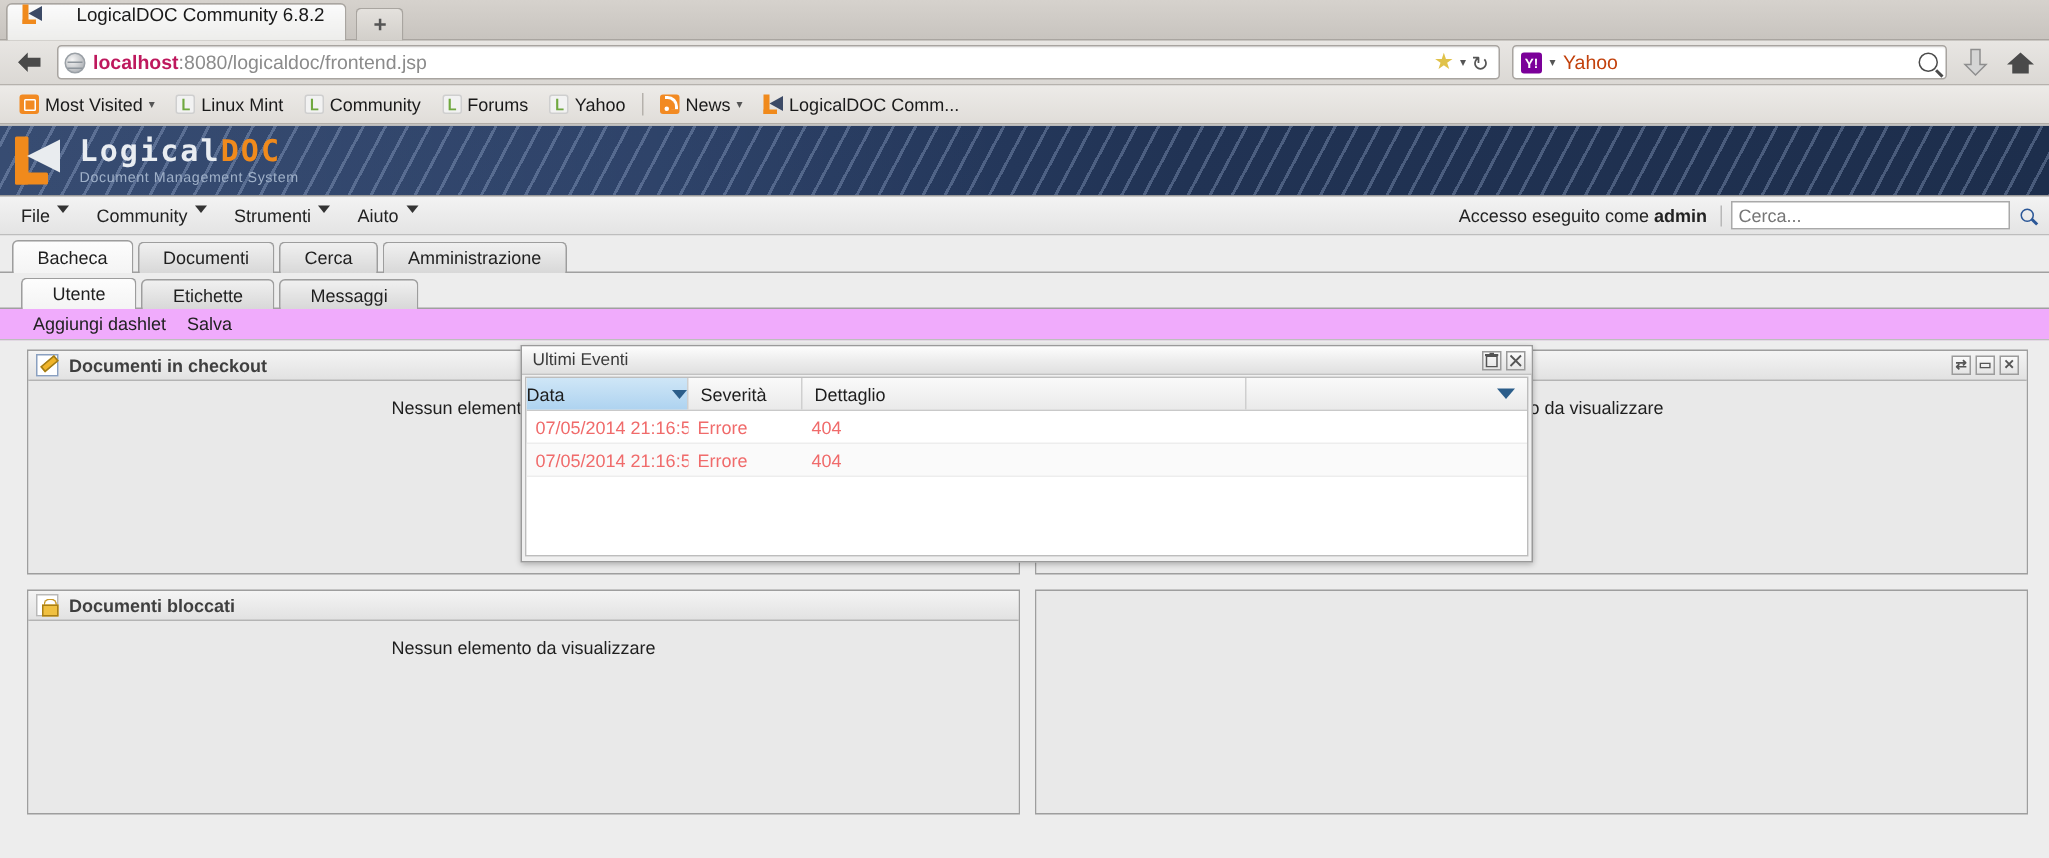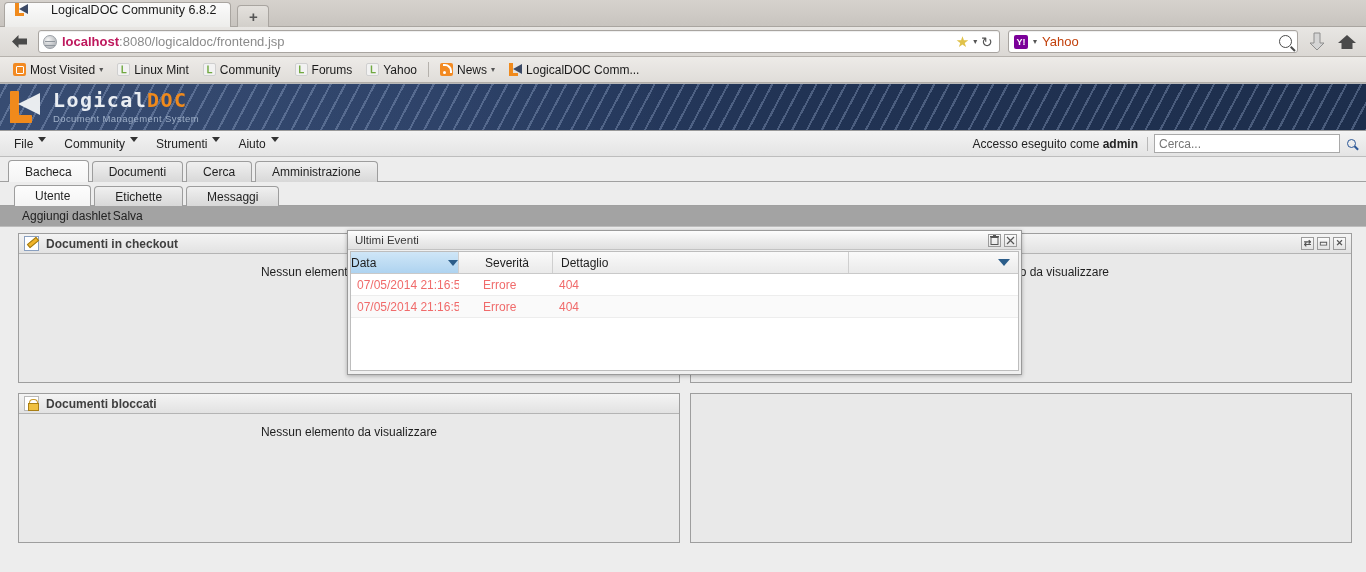--- a/index.html
+++ b/index.html
@@ -265,23 +265,23 @@
     background: linear-gradient(to bottom, #fdfdfd 0%, #f4f4f4 100%);
     font-weight: normal;
     top: 1px; height: 22px;
     z-index: 3;
   }
   .ltab.sub { height: 20px; padding: 0 20px; }
   .ltab.sub.active { height: 21px; }
 
   
   .dash-toolbar {
-    height: 21px; background: #a3a3a3;
+    height: 21px; background: #f0abfc;
     border-bottom: 1px solid #bdbdbd;
-    display: flex; align-items: center; gap: 2px;
+    display: flex; align-items: center; gap: 14px;
     padding-left: 22px;
     font-size: 12px; color: #222;
   }
 
   
   .dashboard {
     position: relative;
     height: 332px;
     background: #ededed;
     padding: 6px 14px 0 18px;
@@ -397,21 +397,21 @@
   .grid-row {
     display: flex; height: 22px; align-items: center;
     font-size: 12px; color: #f06b6b;
     border-bottom: 1px solid #ededed;
   }
   .grid-row.alt { background: #fafafa; }
   .gc { padding-left: 6px; white-space: nowrap; overflow: hidden; }
   .grid-rest { flex: 1; background: #fff; }
 
   .colw-data { width: 108px; }
-  .colw-sev  { width: 76px; margin-left: 18px; }
+  .colw-sev  { width: 76px; }
   .colw-det  { width: 296px; }
 </style>
 </head>
 <body>
 
 <div id="browser-chrome">
 
   <div class="tabstrip">
     <div class="btab">
       <span class="ld-fav">

